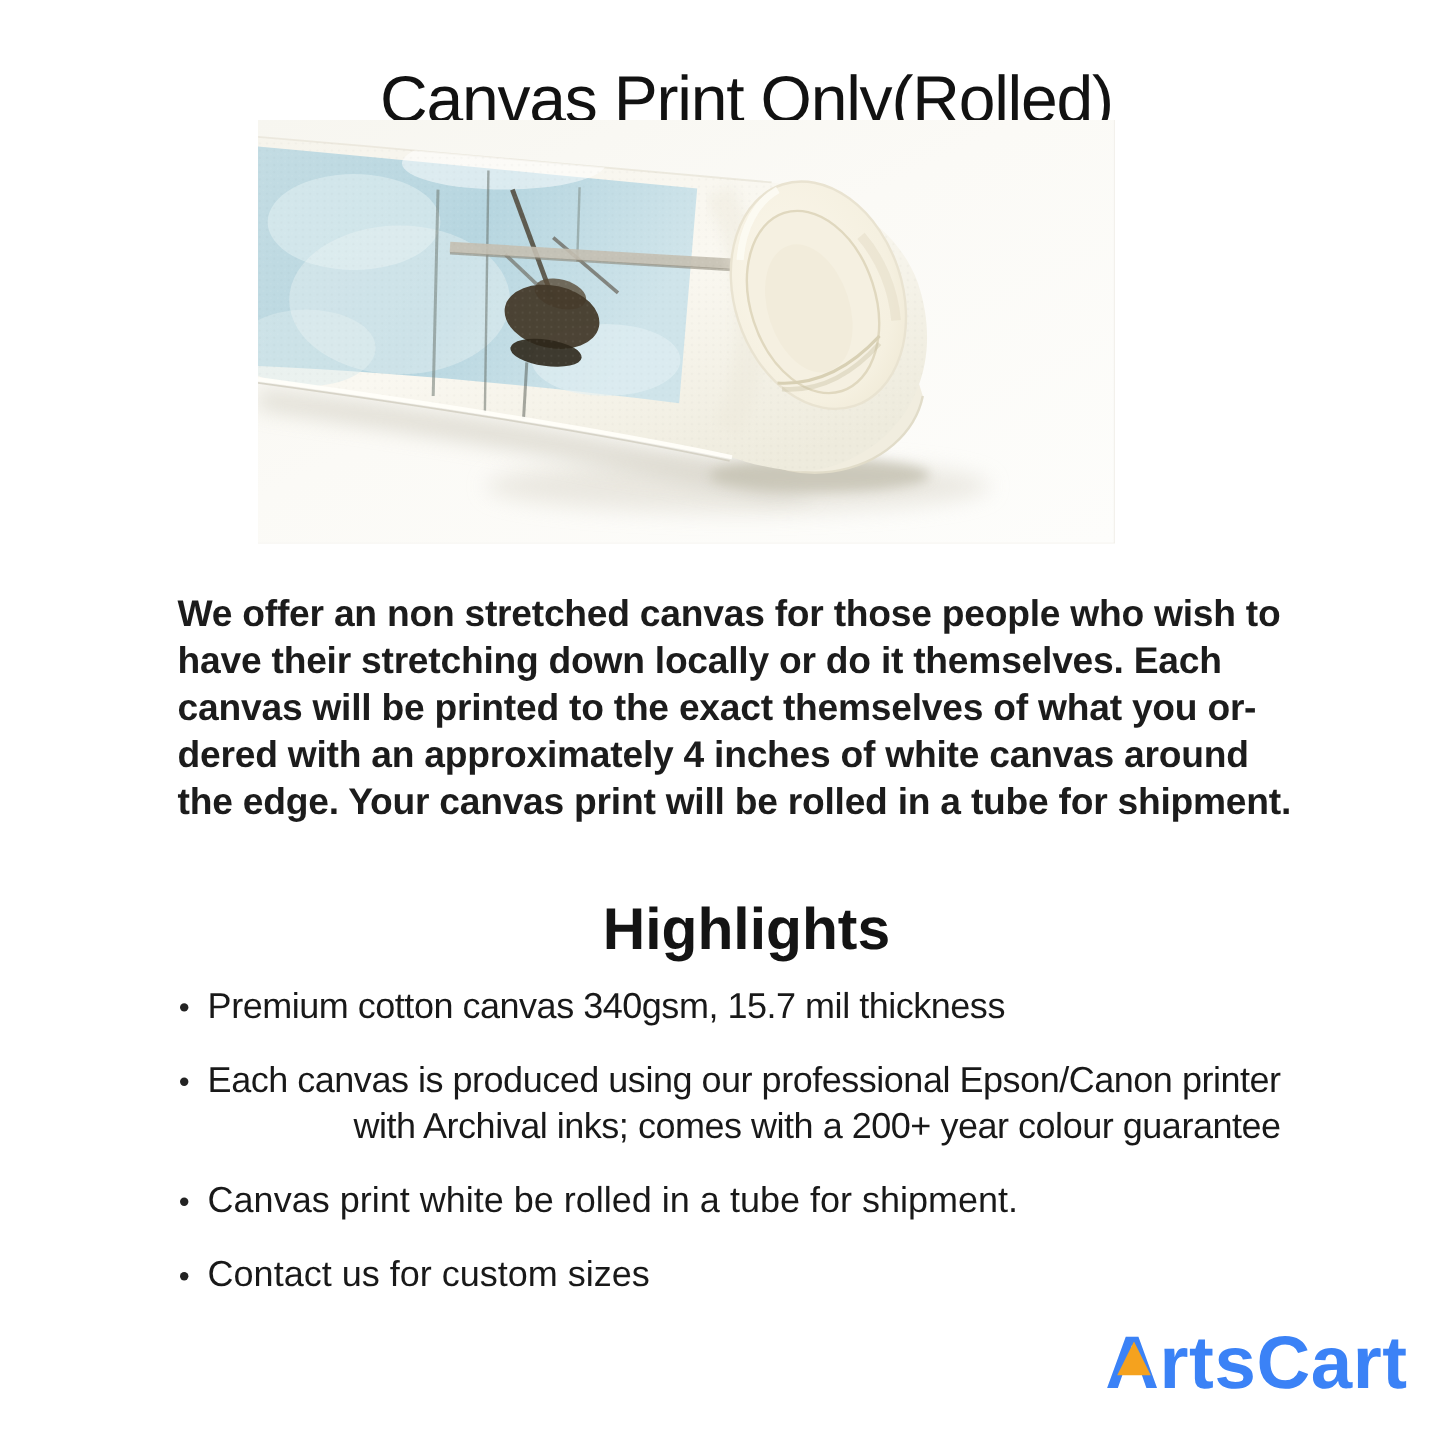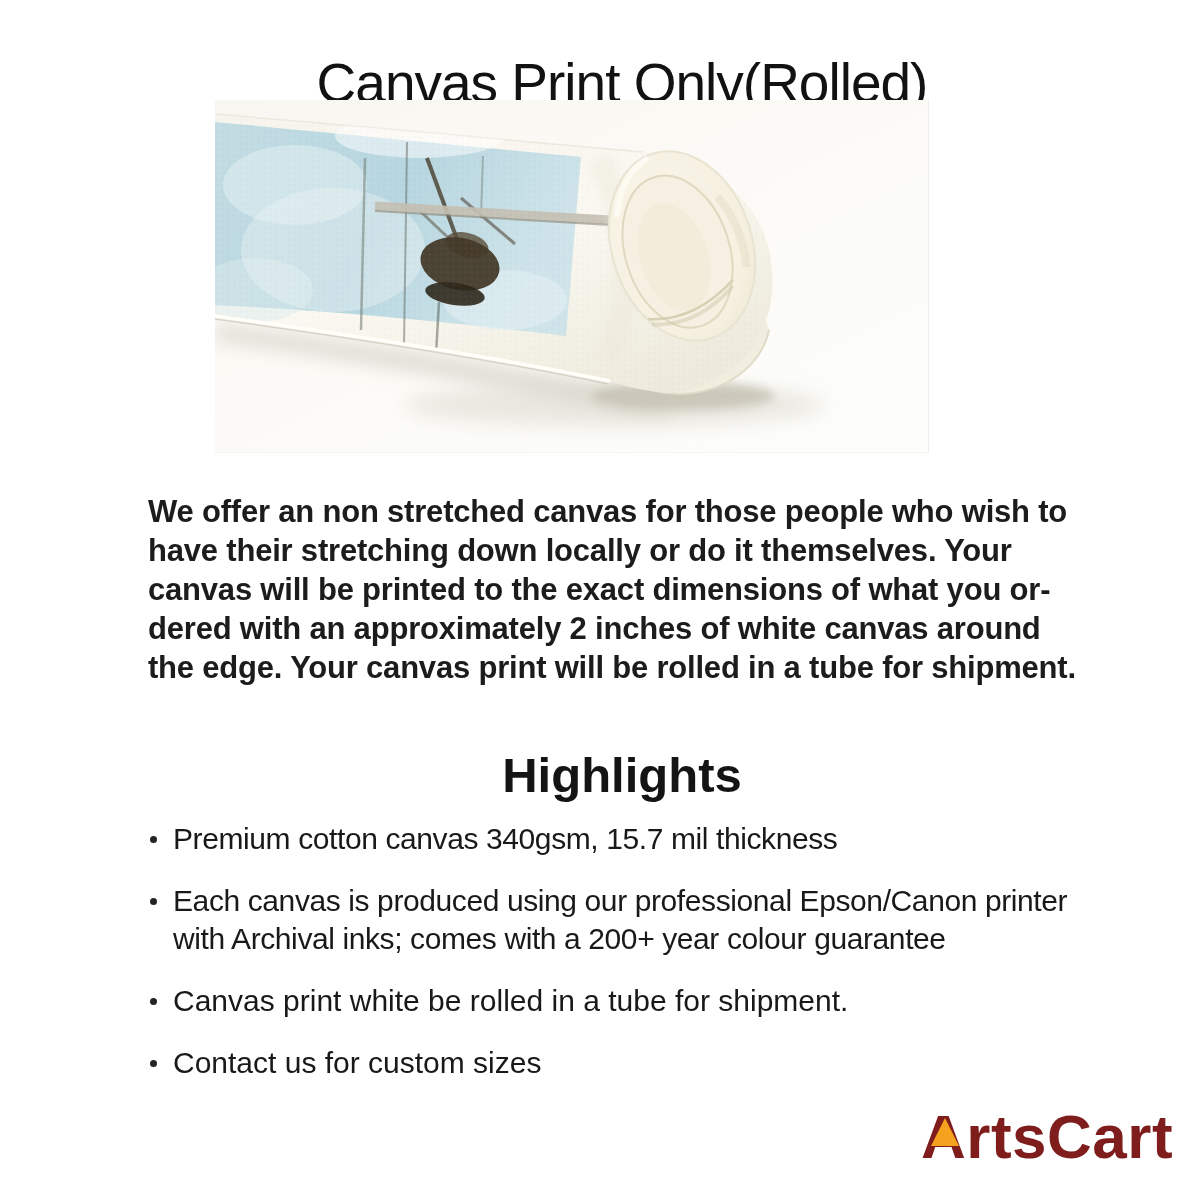--- a/index.html
+++ b/index.html
@@ -71,21 +71,21 @@
   }
   .bullet-item.condensed { letter-spacing: -0.4px; }
   .dot {
     flex: none;
     width: 7px;
     height: 7px;
     border-radius: 50%;
     background: #232323;
     margin: 16px 16px 0 3px;
   }
-  .bullet-text { white-space: nowrap; }
+  .bullet-text { white-space: nowrap; text-align: right; }
   .logo {
     position: absolute;
     left: 896px;
     top: 1106px;
     font-size: 62px;
     line-height: 62px;
     font-weight: bold;
     letter-spacing: 0.5px;
     color: #0f0f0f;
     white-space: nowrap;
@@ -198,23 +198,23 @@
         <path d="M 516,110 A 66,92 0 0 1 522,186" stroke="#e4dcc6" stroke-width="8" fill="none" opacity="0.5"></path>
       </g>
 
       <path d="M 0,216 C 130,234 280,257 395,281" stroke="#fffef9" stroke-width="3.5" fill="none" opacity="0.95"></path>
       <path d="M 0,219 C 130,237 280,260 393,284" stroke="#cfccbe" stroke-width="1.5" fill="none" opacity="0.8"></path>
     </svg>
   </div>
 
   <div class="desc">
       <div>We offer an non stretched canvas for those people who wish to</div>
-      <div>have their stretching down locally or do it themselves. Your</div>
-      <div>canvas will be printed to the exact dimensions of what you or-</div>
-      <div>dered with an approximately 2 inches of white canvas around</div>
+      <div>have their stretching down locally or do it themselves. Each</div>
+      <div>canvas will be printed to the exact themselves of what you or-</div>
+      <div>dered with an approximately 4 inches of white canvas around</div>
       <div>the edge. Your canvas print will be rolled in a tube for shipment.</div>
     </div>
 
   <h2 class="highlights-title">Highlights</h2>
 
   <div class="list">
       <div class="bullet-item condensed">
         <span class="dot"></span>
         <div class="bullet-text">
           <div>Premium cotton canvas 340gsm, 15.7 mil thickness</div>
@@ -234,17 +234,17 @@
         </div>
       </div>
       <div class="bullet-item">
         <span class="dot"></span>
         <div class="bullet-text">
           <div>Contact us for custom sizes</div>
         </div>
       </div>
     </div>
 
-  <div class="logo" style="color: #7f1d1d;">
+  <div class="logo" style="color: #3b82f6;">
     <span class="logo-a"><span class="a-char">A</span><span class="a-tri" style="border-bottom-color: rgb(245, 162, 30);"></span></span><span>rtsCart</span>
   </div>
 
 </div>
 
 </body></html>

